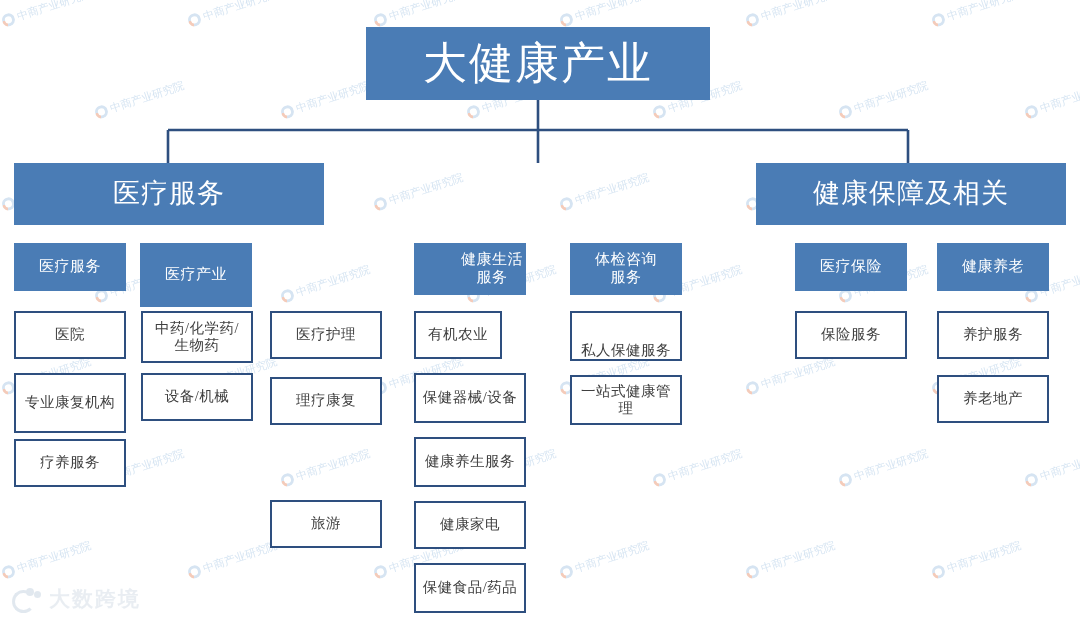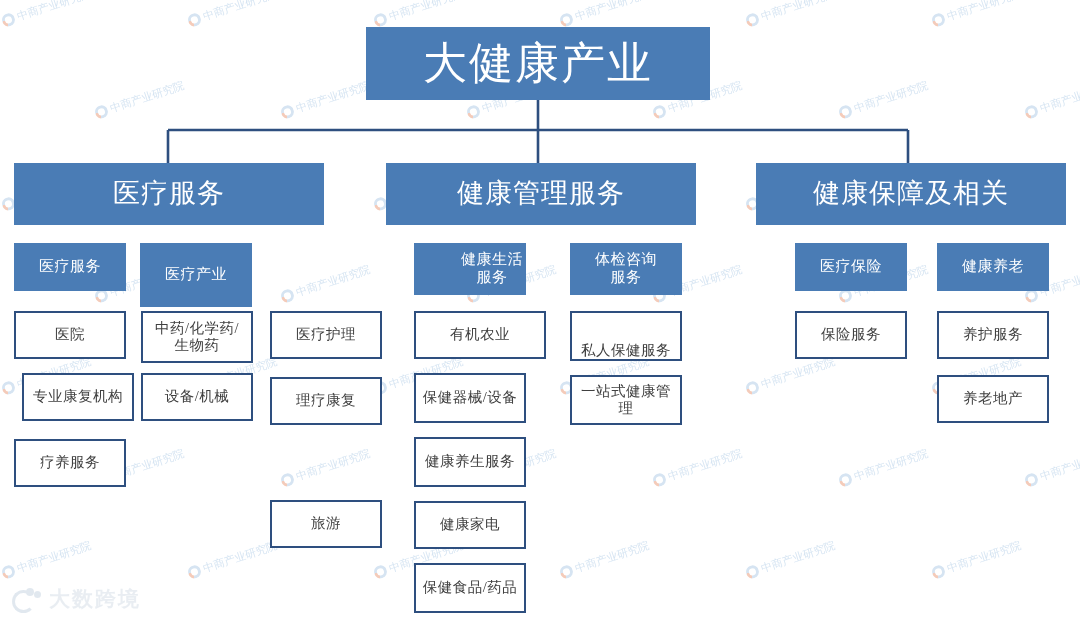--- a/index.html
+++ b/index.html
@@ -293,23 +293,20 @@
 
   <div class="chart">
 
     <div class="node solid root" style="left:366px;top:27px;width:344px;height:73px;">
       <span>大健康产业</span>
     </div>
 
     <div class="node solid lvl2" style="left:14px;top:163px;width:310px;height:62px;">
       <span>医疗服务</span>
     </div>
-    <div class="node solid lvl2" style="left:386px;top:163px;width:310px;height:62px;">
-      <span>健康管理服务</span>
-    </div>
     <div class="node solid lvl2" style="left:756px;top:163px;width:310px;height:62px;">
       <span>健康保障及相关</span>
     </div>
 
     <div class="node solid lvl3" style="left:14px;top:243px;width:112px;height:48px;">
       <span>医疗服务</span>
     </div>
     <div class="node solid lvl3" style="left:140px;top:243px;width:112px;height:64px;">
       <span>医疗产业</span>
     </div>
@@ -324,21 +321,21 @@
     <div class="node solid lvl3" style="left:795px;top:243px;width:112px;height:48px;">
       <span>医疗保险</span>
     </div>
     <div class="node solid lvl3" style="left:937px;top:243px;width:112px;height:48px;">
       <span>健康养老</span>
     </div>
 
     <div class="node leaf" style="left:14px;top:311px;width:112px;height:48px;">
       <span style="display:block;width:96px;">医院</span>
     </div>
-    <div class="node leaf" style="left:22px;top:373px;width:112px;height:48px;">
+    <div class="node leaf" style="left:14px;top:373px;width:112px;height:60px;">
       <span style="display:block;width:96px;">专业康复机构</span>
     </div>
     <div class="node leaf" style="left:14px;top:439px;width:112px;height:48px;">
       <span style="display:block;width:96px;">疗养服务</span>
     </div>
 
     <div class="node leaf" style="left:141px;top:311px;width:112px;height:52px;">
       <span style="display:block;width:98px;">中药/化学药/生物药</span>
     </div>
     <div class="node leaf" style="left:141px;top:373px;width:112px;height:48px;">
@@ -348,21 +345,21 @@
     <div class="node leaf" style="left:270px;top:311px;width:112px;height:48px;">
       <span style="display:block;width:96px;">医疗护理</span>
     </div>
     <div class="node leaf" style="left:270px;top:377px;width:112px;height:48px;">
       <span style="display:block;width:96px;">理疗康复</span>
     </div>
     <div class="node leaf" style="left:270px;top:500px;width:112px;height:48px;">
       <span style="display:block;width:96px;">旅游</span>
     </div>
 
-    <div class="node leaf" style="left:414px;top:311px;width:132px;height:48px;">
+    <div class="node leaf" style="left:414px;top:311px;width:88px;height:48px;">
       <span style="display:block;width:96px;">有机农业</span>
     </div>
     <div class="node leaf" style="left:414px;top:373px;width:112px;height:50px;">
       <span style="display:block;width:96px;">保健器械/设备</span>
     </div>
     <div class="node leaf" style="left:414px;top:437px;width:112px;height:50px;">
       <span style="display:block;width:96px;">健康养生服务</span>
     </div>
     <div class="node leaf" style="left:414px;top:501px;width:112px;height:48px;">
       <span style="display:block;width:96px;">健康家电</span>

